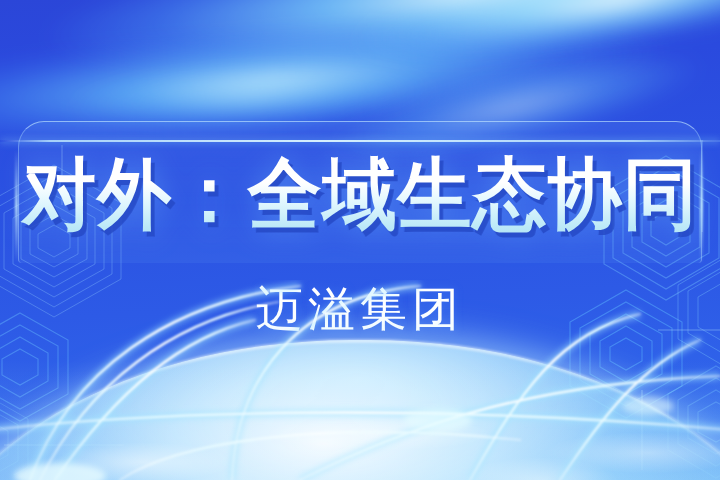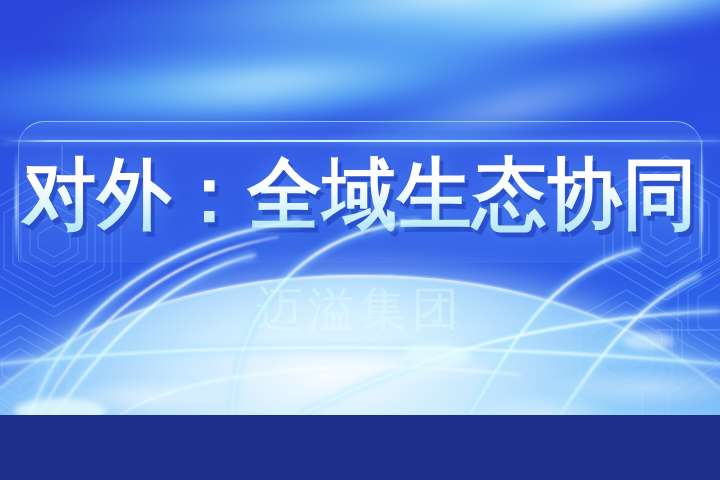--- a/index.html
+++ b/index.html
@@ -3,21 +3,21 @@
 <meta charset="utf-8">
 <style>
   html, body {
     margin: 0;
     padding: 0;
     background: #1c2e8a;
   }
   #slide {
     position: relative;
     width: 720px;
-    height: 415px;
+    height: 480px;
     overflow: hidden;
     font-family: "Liberation Sans", "DejaVu Sans", sans-serif;
     background: linear-gradient(177deg, #2b46d8 0%, #2a4ade 16%, #2b52e2 40%, #2d5ae6 62%, #2f63ea 80%, #3a7bf0 92%, #57a6f6 100%);
   }
 
   
   .ribbon {
     position: absolute;
     pointer-events: none;
     border-radius: 50%;

